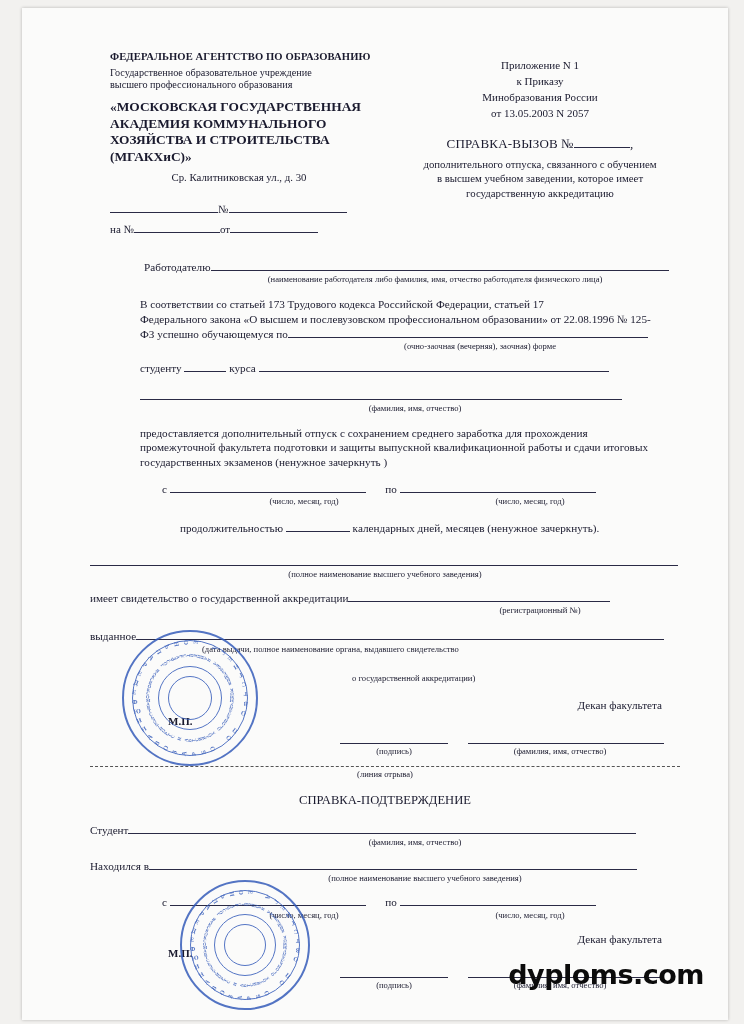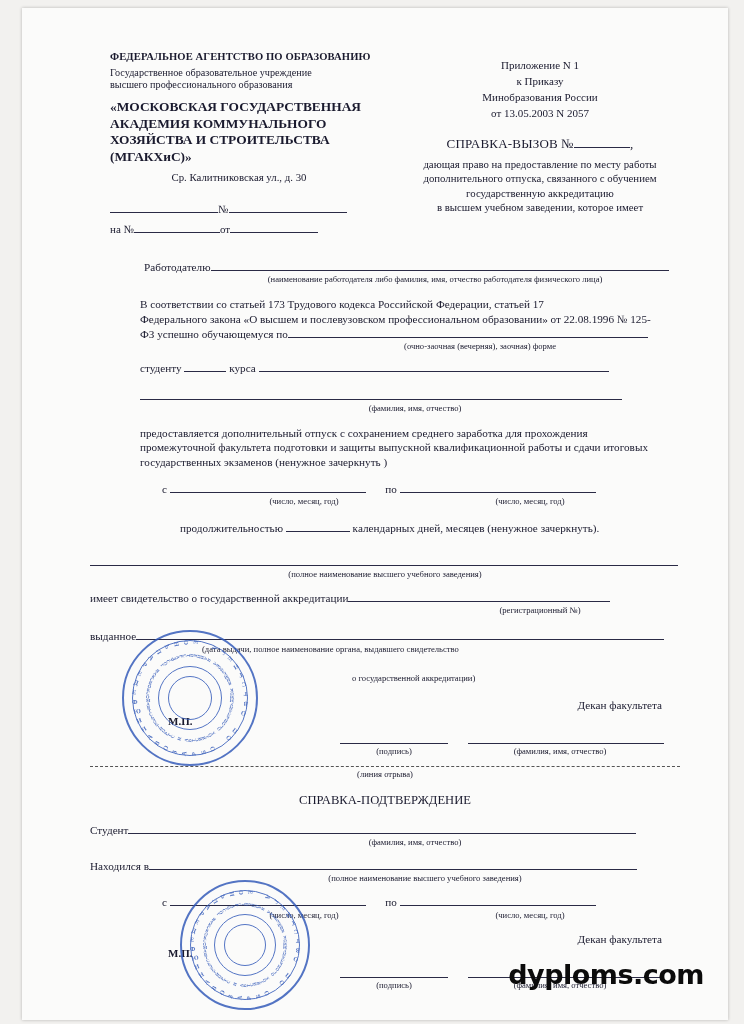--- a/index.html
+++ b/index.html
@@ -196,24 +196,23 @@
 
       <div class="hdr-right">
         <div>Приложение N 1</div>
         <div>к Приказу</div>
         <div>Минобразования России</div>
         <div>от 13.05.2003 N 2057</div>
         <div class="spravka-title">
           <span>СПРАВКА-ВЫЗОВ №</span><span class="ln" style="width:56px;"></span><span>,</span>
         </div>
         <div class="spravka-sub">
-          <div>дающая право на предоставление по месту работы</div>
           <div>дополнительного отпуска, связанного с обучением</div>
+          <div>в высшем учебном заведении, которое имеет</div>
           <div>государственную аккредитацию</div>
-          <div>в высшем учебном заведении, которое имеет</div>
         </div>
       </div>
 
       <div class="body">
 
         <div class="blk" style="margin-top:4px;">
           <div>
             <span style="display:inline-block;width:54px;"></span><span>Работодателю</span><span class="ln" style="width:458px;"></span>
           </div>
           <div class="cap" style="text-align:center;padding-left:100px;">(наименование работодателя либо фамилия, имя, отчество работодателя физического лица)</div>

